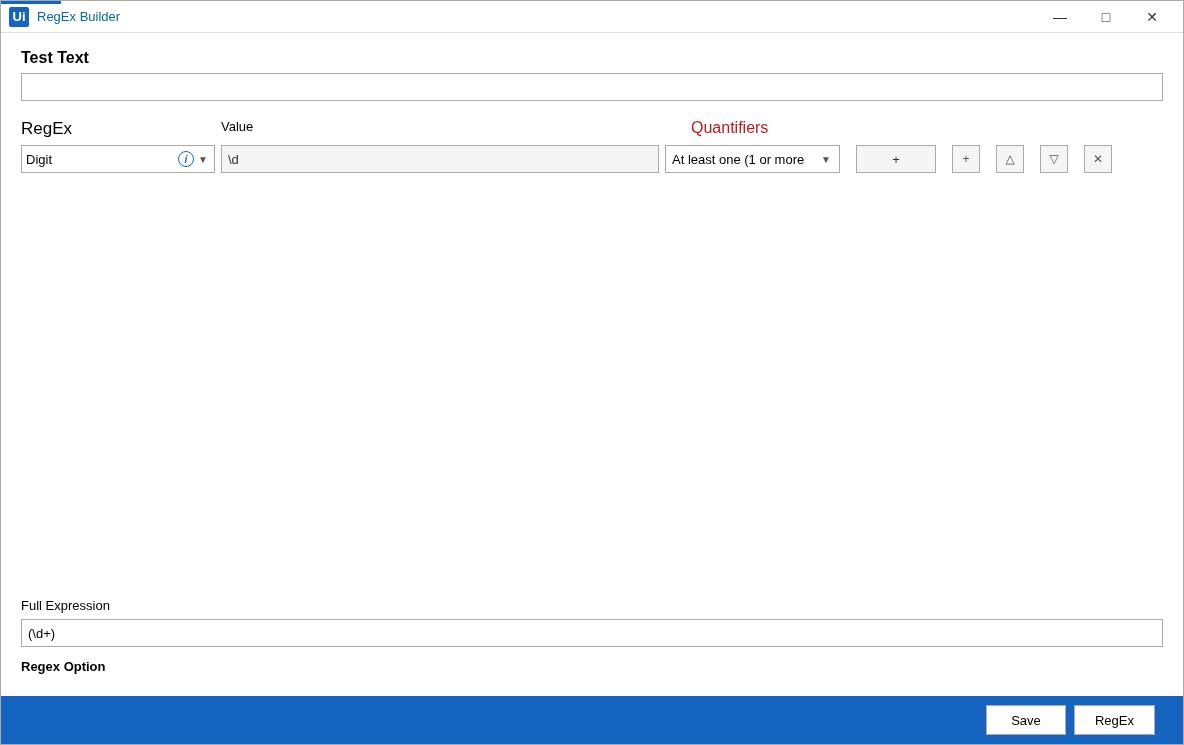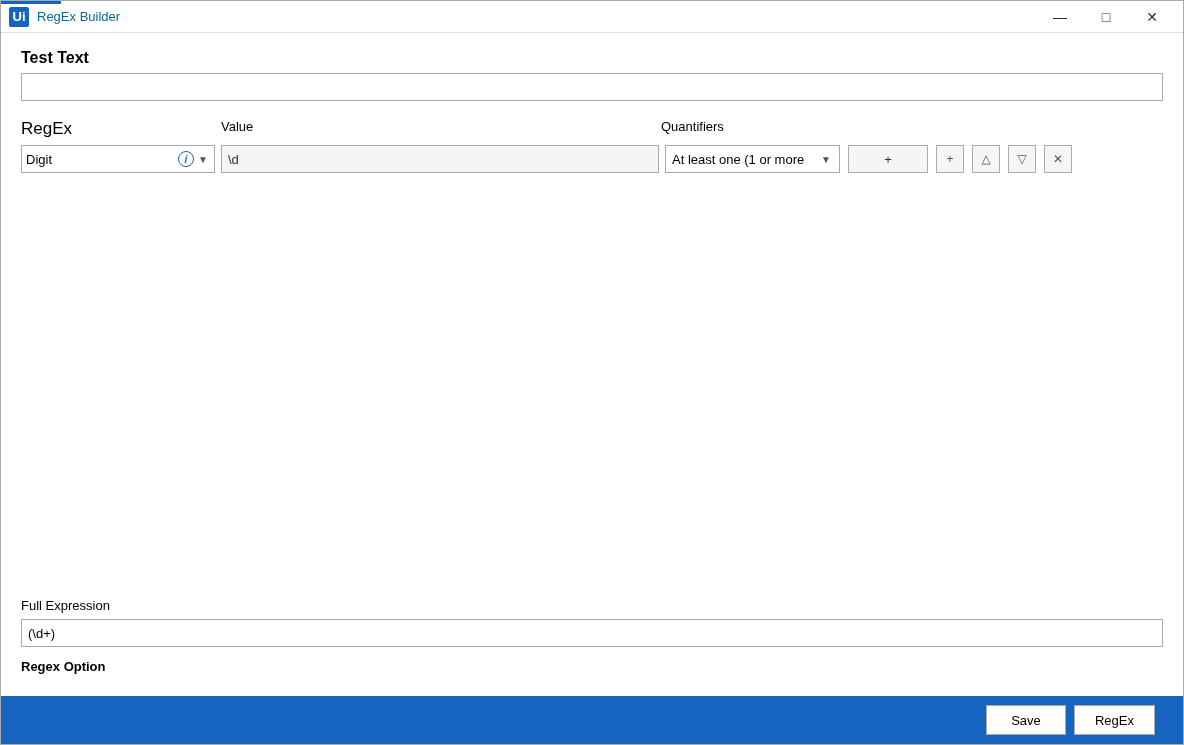--- a/index.html
+++ b/index.html
@@ -120,22 +120,23 @@
     }
 
     .col-value-header {
       width: 440px;
       font-size: 13px;
       color: #000;
     }
 
     .col-quantifiers-header {
       flex: 1;
-      font-size: 13px;
-      color: #000000;
+      font-size: 16px;
+      color: #b91c1c;
+      margin-left: 30px;
     }
 
     .regex-row {
       display: flex;
       align-items: center;
       gap: 6px;
     }
 
     .regex-dropdown {
       width: 194px;
@@ -193,21 +194,21 @@
       padding: 0 6px;
       font-size: 13px;
       color: #333;
       display: flex;
       align-items: center;
     }
 
     .quantifiers-group {
       display: flex;
       align-items: center;
-      gap: 8px;
+      gap: 16px;
       flex: 1;
     }
 
     .quantifier-dropdown {
       height: 28px;
       border: 1px solid #aaa;
       background: #fff;
       padding: 0 6px;
       display: flex;
       align-items: center;

